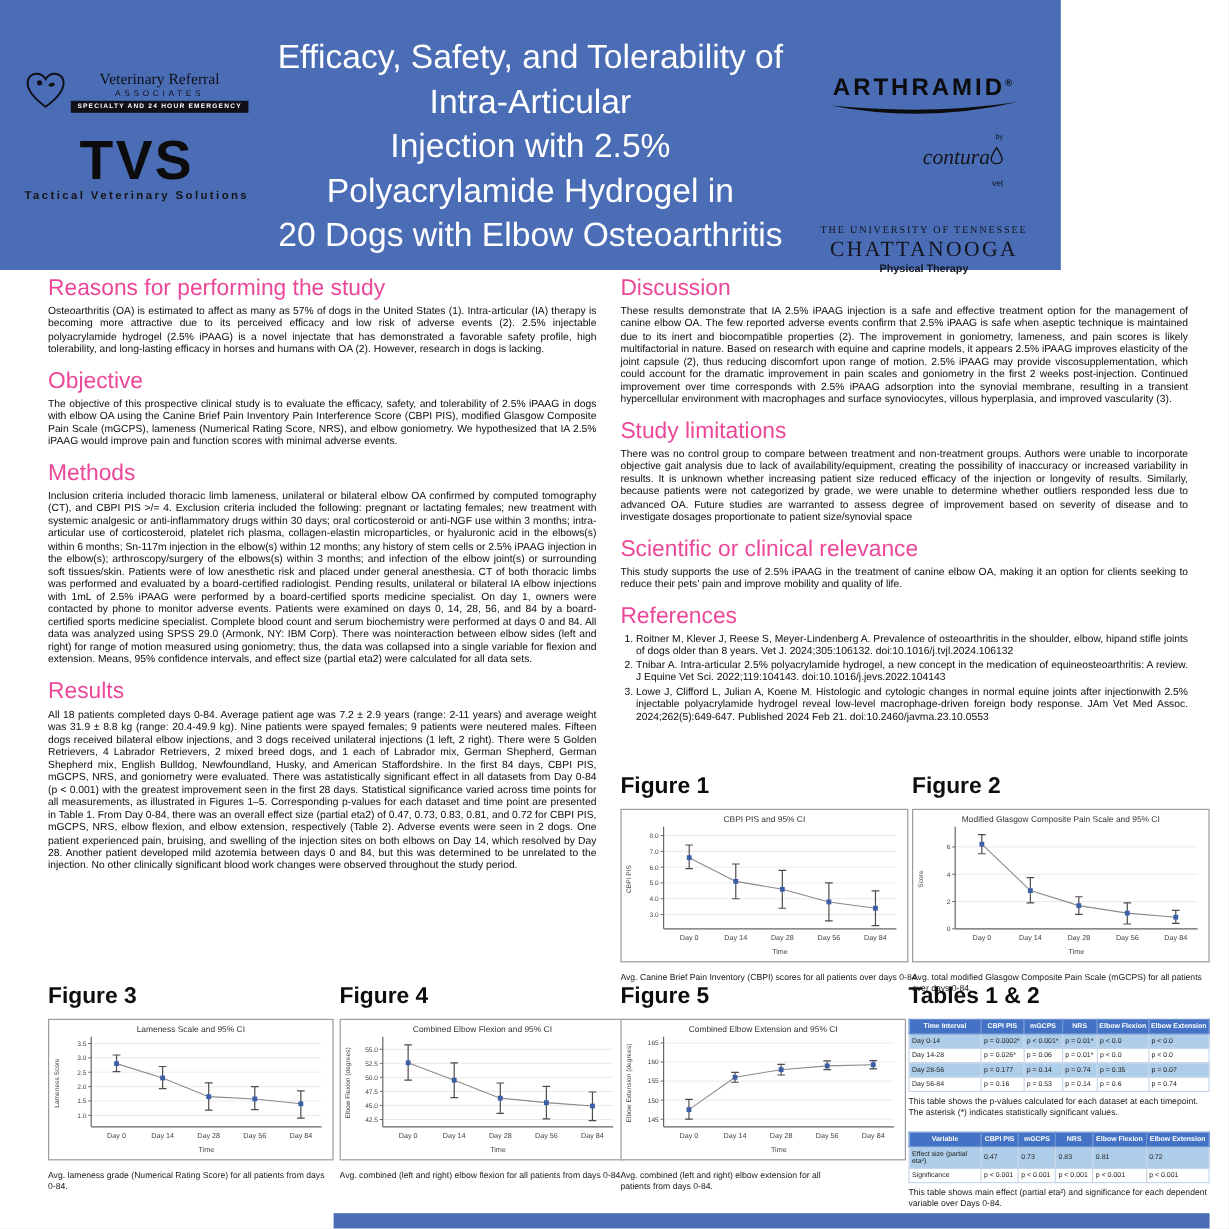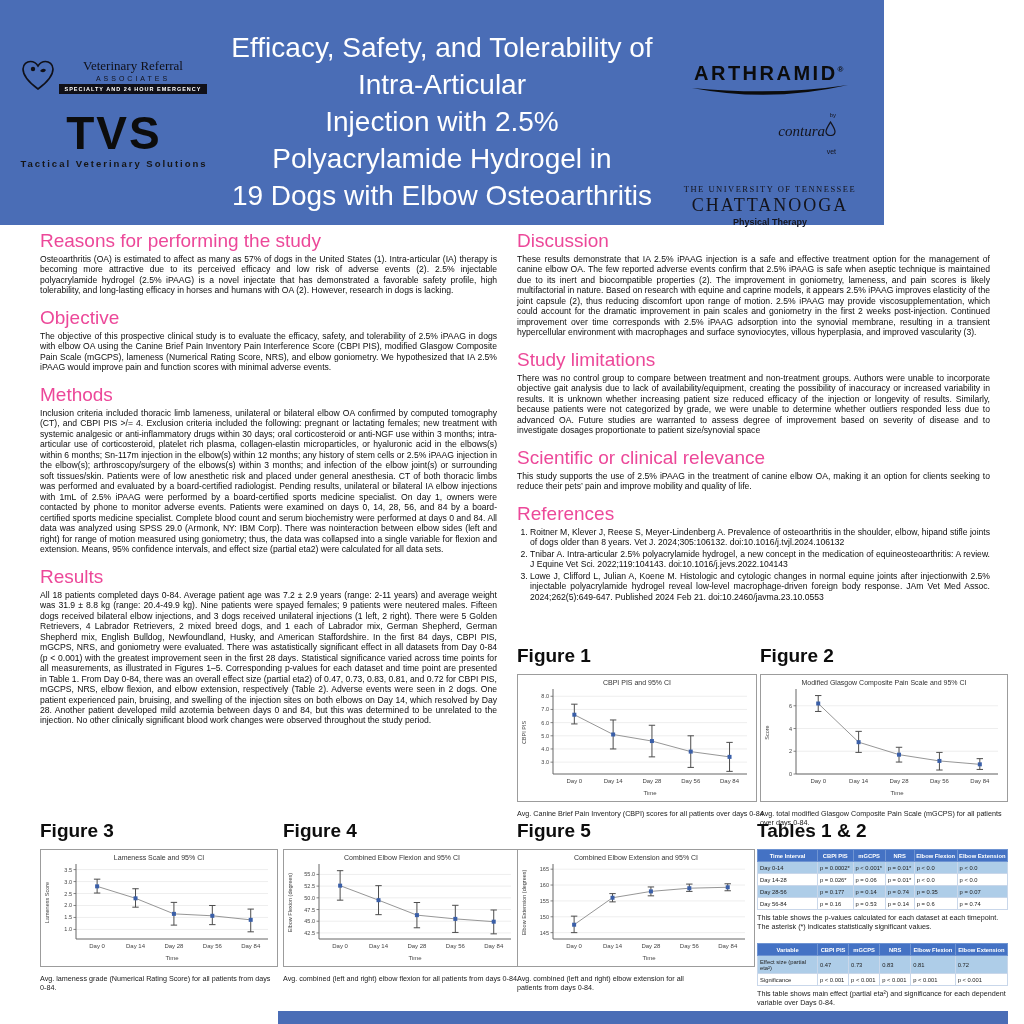--- a/index.html
+++ b/index.html
@@ -24,21 +24,21 @@
   .tvs{margin-top:16px;text-align:center;}
   .tvs-big{font-size:46px;font-weight:900;letter-spacing:2px;color:#0c0c0c;line-height:1;}
   .tvs-sub{font-size:9.5px;font-weight:bold;letter-spacing:2px;color:#151515;margin-top:2px;}
   
   .arth{margin-top:62px;text-align:center;}
   .arth-big{font-size:20px;font-weight:bold;letter-spacing:2.5px;color:#0c0c0c;}
   .arth-big sup{font-size:8px;}
   .arth-swoosh{display:block;margin:-2px auto 0 auto;}
   .contura-row{margin-top:4px;text-align:right;padding-right:14px;}
   .contura-by{font-size:6px;color:#14141c;}
-  .contura{font-family:"Liberation Serif",serif;font-style:italic;font-size:15px;color:#14141c;}
+  .contura{font-family:"Liberation Serif",serif;font-style:italic;font-size:18px;color:#14141c;}
   .contura-vet{font-size:7px;color:#14141c;}
   
   .utc{margin-top:26px;text-align:center;color:#14141c;}
   .utc-l1{font-family:"Liberation Serif",serif;font-size:8.5px;letter-spacing:1.5px;}
   .utc-l2{font-family:"Liberation Serif",serif;font-size:18px;letter-spacing:2px;margin-top:1px;}
   .utc-l3{font-size:9px;font-weight:bold;margin-top:1px;}
   
   .col{position:absolute;top:230px;}
   .col-left{left:40px;width:457px;}
   .col-right{left:517px;width:473px;}
@@ -92,21 +92,21 @@
       </div>
       <div class="tvs">
         <div class="tvs-big">TVS</div>
         <div class="tvs-sub">Tactical Veterinary Solutions</div>
       </div>
     </div>
 
     <div class="title-block">
       <div class="title-line">Efficacy, Safety, and Tolerability of Intra-Articular</div>
       <div class="title-line">Injection with 2.5% Polyacrylamide Hydrogel in</div>
-      <div class="title-line">19 Dogs with Elbow Osteoarthritis</div>
+      <div class="title-line">20 Dogs with Elbow Osteoarthritis</div>
       <div class="authors">
         <div>Julie Corral, VMD, CCAT¹, David Levine, PT, DPT, MPH, PhD², Jennifer A. Barnhard, BVetMed, MS, MRCVS³,</div>
         <div>Ashley A. Tringali, BS³, Megan M. Green, DVM⁴, Matthew W. Brunke, DVM, DACVSMR (Canine)¹</div>
       </div>
       <div class="affils">
         <div>¹ Veterinary Referral Associates, Gaithersburg, MD, ² Department of Physical Therapy, University of Tennessee at Chattanooga, Chattanooga, TN,</div>
         <div>³ Tactical Veterinary Solutions, ⁴ Contura Vet US, Franklin, TN</div>
       </div>
     </div>
 

